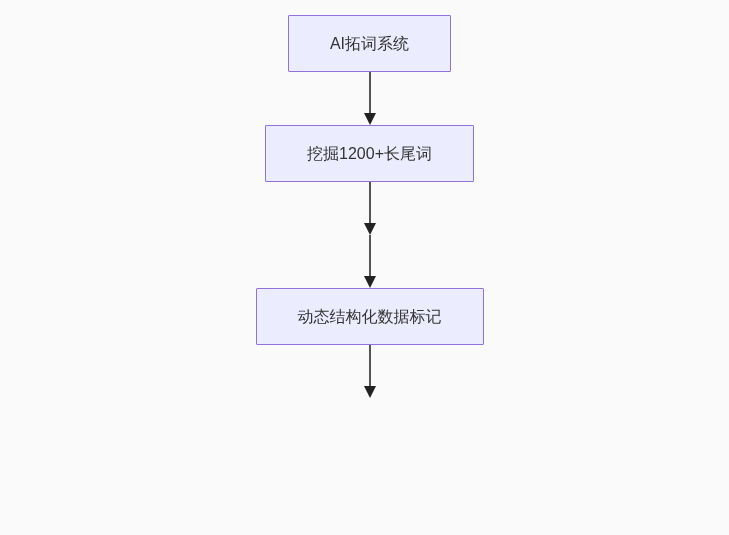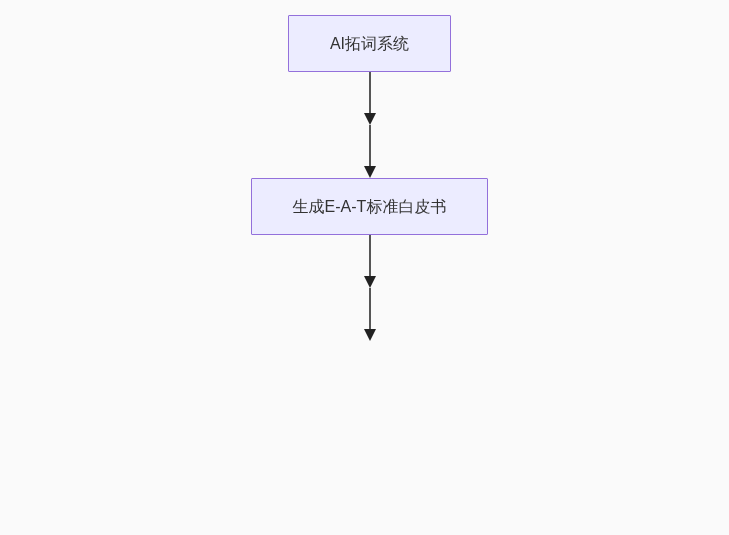--- a/index.html
+++ b/index.html
@@ -58,33 +58,34 @@
 
 <div class="flowchart">
 
   <div class="flow-node">AI拓词系统</div>
 
   <div class="flow-arrow">
     <div class="edge-line"></div>
     <div class="edge-arrowhead"></div>
   </div>
 
-
-  <div class="flow-arrow">
-    <div class="edge-line"></div>
-    <div class="edge-arrowhead"></div>
-  </div>
-
-  <div class="flow-node">生成E-A-T标准白皮书</div>
+  <div class="flow-node">挖掘1200+长尾词</div>
 
   <div class="flow-arrow">
     <div class="edge-line"></div>
     <div class="edge-arrowhead"></div>
   </div>
 
 
   <div class="flow-arrow">
     <div class="edge-line"></div>
     <div class="edge-arrowhead"></div>
   </div>
 
+  <div class="flow-node">动态结构化数据标记</div>
+
+  <div class="flow-arrow">
+    <div class="edge-line"></div>
+    <div class="edge-arrowhead"></div>
+  </div>
+
 
 </div>
 
 </body></html>

